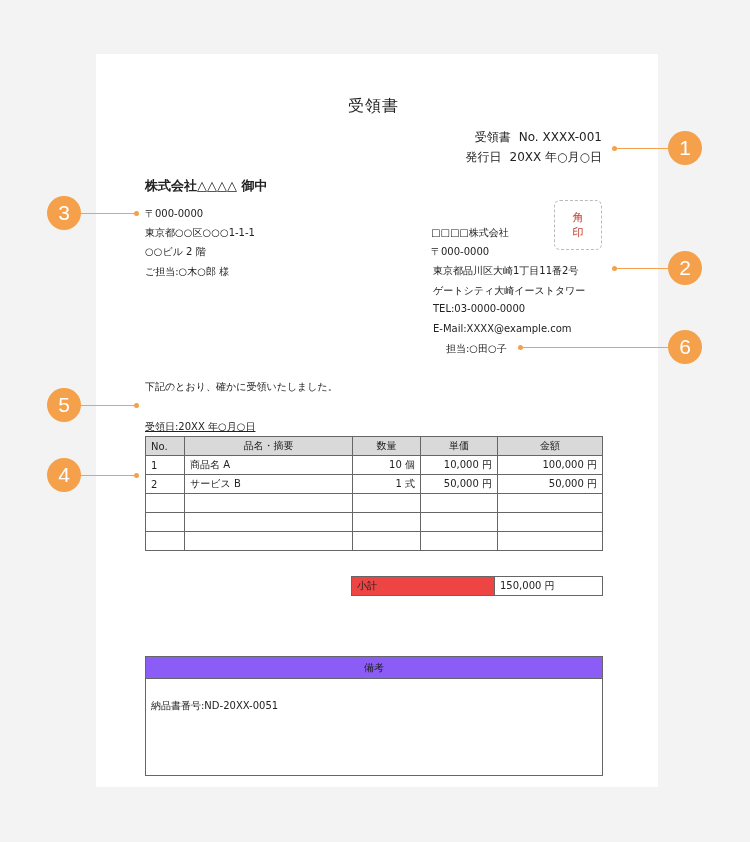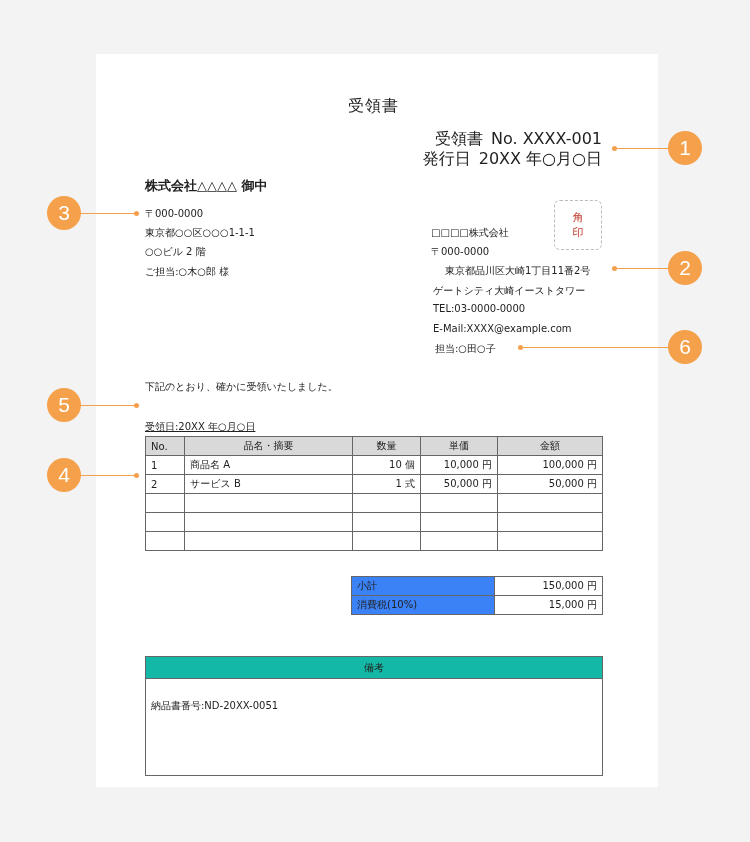--- a/index.html
+++ b/index.html
@@ -12,21 +12,21 @@
       color: #222;
     }
     .sheet {
       position: absolute;
       left: 96px; top: 54px;
       width: 562px; height: 733px;
       background: #ffffff;
     }
     .abs { position: absolute; white-space: nowrap; }
     .title { font-size: 16px; left: 348px; top: 96px; letter-spacing: 1px; color: #222; }
-    .meta { font-size: 16px; color: #222; text-align: right; right: 148px; }
+    .meta { font-size: 12px; color: #222; text-align: right; right: 148px; }
     .meta .gap { display: inline-block; width: 8px; }
     .addressee { font-size: 13px; font-weight: bold; left: 145px; top: 177px; }
     .small { font-size: 10px; color: #222; }
     .stamp {
       position: absolute; left: 554px; top: 200px;
       width: 46px; height: 48px;
       border: 1px dashed #bbb; border-radius: 6px;
       display: flex; flex-direction: column; align-items: center; justify-content: center;
       color: #c0392b; font-size: 11px; line-height: 15px;
     }
@@ -36,24 +36,24 @@
       position: absolute; border-collapse: collapse; font-size: 10px;
     }
     table.items { left: 145px; top: 436px; width: 458px; padding-left: 29px; }
     table.items th, table.items td {
       border: 1px solid #666; height: 18px; padding: 0 5px; font-weight: normal;
     }
     table.items th { background: #d9d9d9; text-align: center; }
     table.items td.num { text-align: right; }
     table.totals { left: 351px; top: 576px; width: 252px; }
     table.totals td { border: 1px solid #666; height: 18px; padding: 0 5px; }
-    table.totals td.lbl { background: #3b82f6; width: 132px; }
-    table.totals td.val { text-align: right; margin-left: 36px; }
+    table.totals td.lbl { background: #ef4444; width: 132px; }
+    table.totals td.val { text-align: left; margin-left: 36px; }
     table.notes { left: 145px; top: 656px; width: 458px; }
-    table.notes th { background: #14b8a6; border: 1px solid #666; height: 19px; font-weight: normal; }
+    table.notes th { background: #8b5cf6; border: 1px solid #666; height: 19px; font-weight: normal; }
     table.notes td { border: 1px solid #666; height: 76px; vertical-align: top; padding: 20px 5px 0 5px; }
 
     .marker {
       position: absolute; width: 34px; height: 34px; border-radius: 50%;
       background: #f5a04a; color: #fff; font-size: 21px;
       display: flex; align-items: center; justify-content: center;
       font-family: "Liberation Sans", sans-serif;
     }
     .leader { position: absolute; height: 1px; background: #f5a04a; }
     .dot { position: absolute; width: 5px; height: 5px; border-radius: 50%; background: #f5a04a; }
@@ -77,25 +77,25 @@
 <div class="abs small" style="left:145px; top:245px;">○○ビル 2 階</div>
 <div class="abs small" style="left:145px; top:265px;">ご担当:○木○郎 様</div>
 
 <div class="stamp">
   <span>角</span>
   <span>印</span>
 </div>
 
 <div class="abs small" style="left:431px; top:226px;">□□□□株式会社</div>
 <div class="abs small" style="left:431px; top:245px;">〒000-0000</div>
-<div class="abs small" style="left:433px; top:264px;margin-left:12px;">東京都品川区大崎1丁目11番2号</div>
+<div class="abs small" style="left:433px; top:264px;">東京都品川区大崎1丁目11番2号</div>
 <div class="abs small" style="left:433px; top:284px;">ゲートシティ大崎イーストタワー</div>
 <div class="abs small" style="left:433px; top:303px;">TEL:03-0000-0000</div>
 <div class="abs small" style="left:433px; top:323px;">E-Mail:XXXX@example.com</div>
-<div class="abs small" style="left:435px; top:342px;">担当:○田○子</div>
+<div class="abs small" style="left:446px; top:342px;">担当:○田○子</div>
 
 <div class="abs small" style="left:145px; top:380px;">下記のとおり、確かに受領いたしました。</div>
 <div class="abs small underline" style="left:145px; top:420px;text-align:center;">受領日:20XX 年○月○日</div>
 
 <table class="items">
   <thead>
     <tr>
       <th style="width:28px; text-align:left;">No.</th>
       <th style="width:157px;">品名・摘要</th>
       <th style="width:57px;">数量</th>
@@ -141,24 +141,20 @@
     </tr>
   </tbody>
 </table>
 
 <table class="totals">
   <tbody>
       <tr>
     <td class="lbl">小計</td>
     <td class="val">150,000 円</td>
   </tr>
-  <tr>
-    <td class="lbl">消費税(10%)</td>
-    <td class="val">15,000 円</td>
-  </tr>
 </tbody>
   </table>
 
 <table class="notes">
   <tbody>
       <tr>
         <th>備考</th>
       </tr>
   <tr>
         <td>納品書番号:ND-20XX-0051</td>

